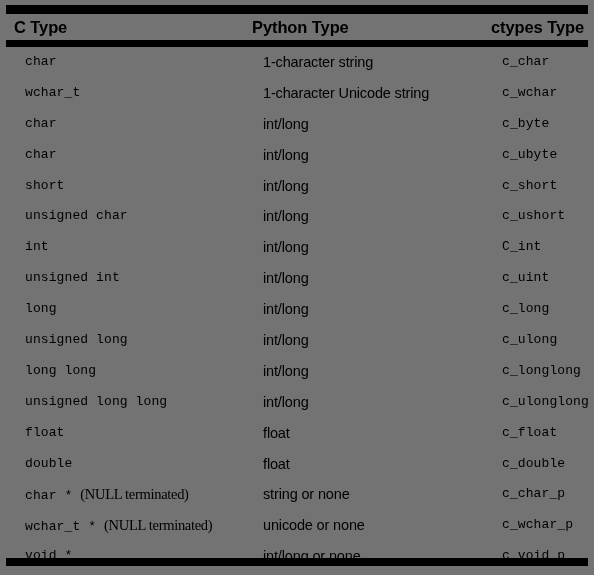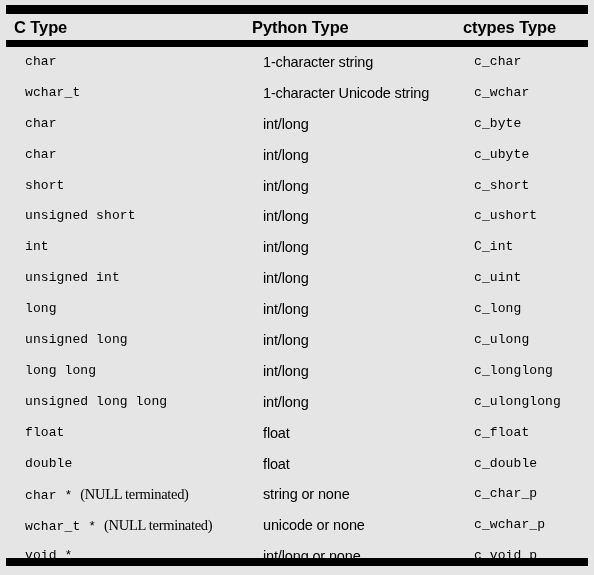--- a/index.html
+++ b/index.html
@@ -13,21 +13,21 @@
     overflow: hidden;
     font-family: "Liberation Sans", sans-serif;
     color: #000000;
     -webkit-font-smoothing: antialiased;
   }
 
   #table-figure {
     position: relative;
     width: 594px;
     height: 575px;
-    background: #e5e5e5;
+    background: #737373;
     text-align: right;
   }
 
   
   .rule {
     position: absolute;
     left: 6px;
     width: 582px;
     background: #000000;
   }
@@ -48,21 +48,21 @@
     top: 0;
     font-family: "Liberation Sans", sans-serif;
     font-weight: bold;
     font-size: 16.5px;
     line-height: 26px;
     letter-spacing: -0.1px;
     white-space: nowrap;
   }
   .col1 { left: 14px;  }
   .col2 { left: 252px; }
-  .col3 { left: 463px; }
+  .col3 { left: 491px; }
 
   
   #table-body {
     position: absolute;
     top: 47px;
     left: 0;
     width: 594px;
     margin-left: 11px;
   }
   .row {
@@ -129,21 +129,21 @@
         <div class="cell mono col1"><span>char</span></div>
         <div class="cell prop col2">int/long</div>
         <div class="cell mono col3">c_ubyte</div>
       </div>
       <div class="row">
         <div class="cell mono col1"><span>short</span></div>
         <div class="cell prop col2">int/long</div>
         <div class="cell mono col3">c_short</div>
       </div>
       <div class="row">
-        <div class="cell mono col1"><span>unsigned short</span></div>
+        <div class="cell mono col1"><span>unsigned char</span></div>
         <div class="cell prop col2">int/long</div>
         <div class="cell mono col3">c_ushort</div>
       </div>
       <div class="row">
         <div class="cell mono col1"><span>int</span></div>
         <div class="cell prop col2">int/long</div>
         <div class="cell mono col3">C_int</div>
       </div>
       <div class="row">
         <div class="cell mono col1"><span>unsigned int</span></div>

